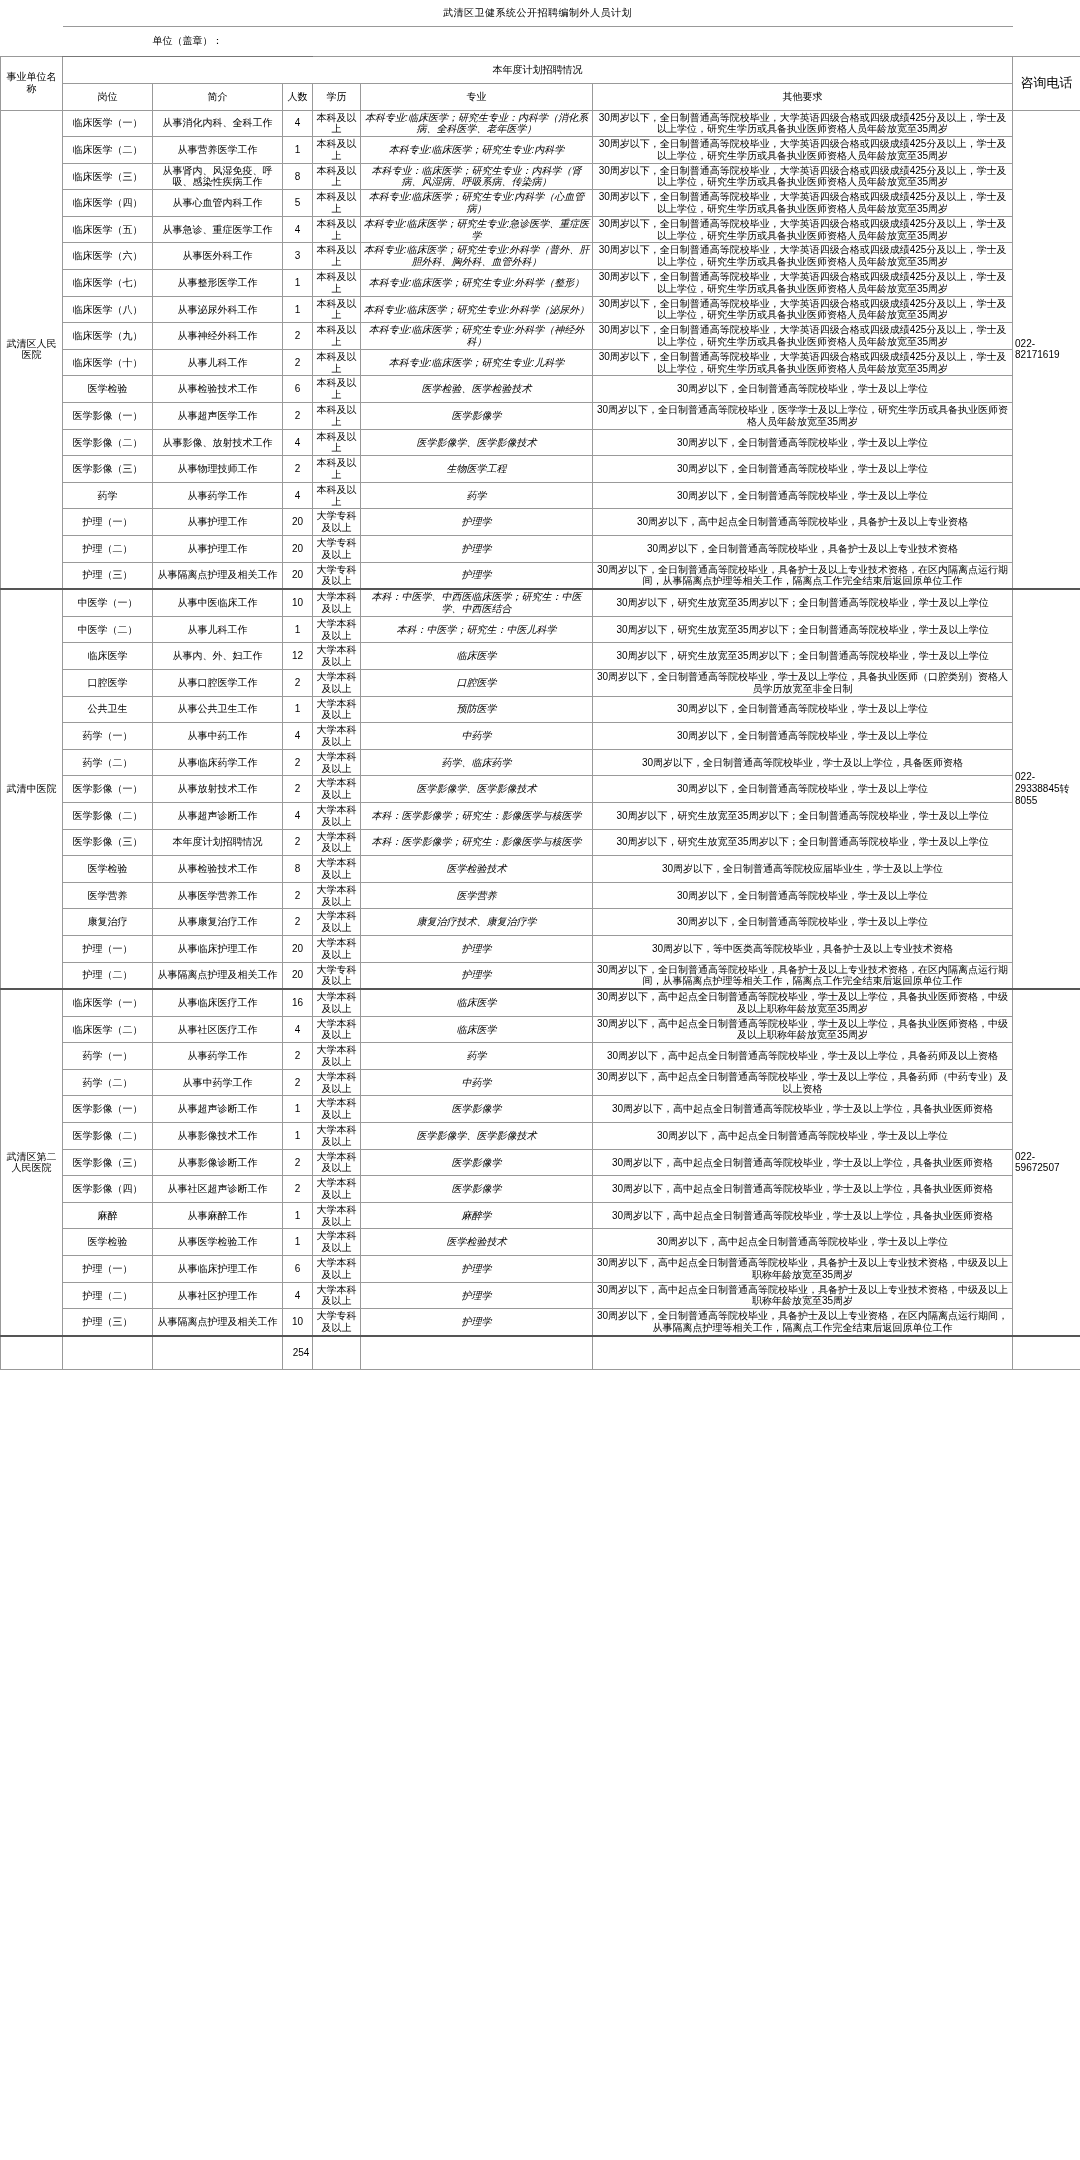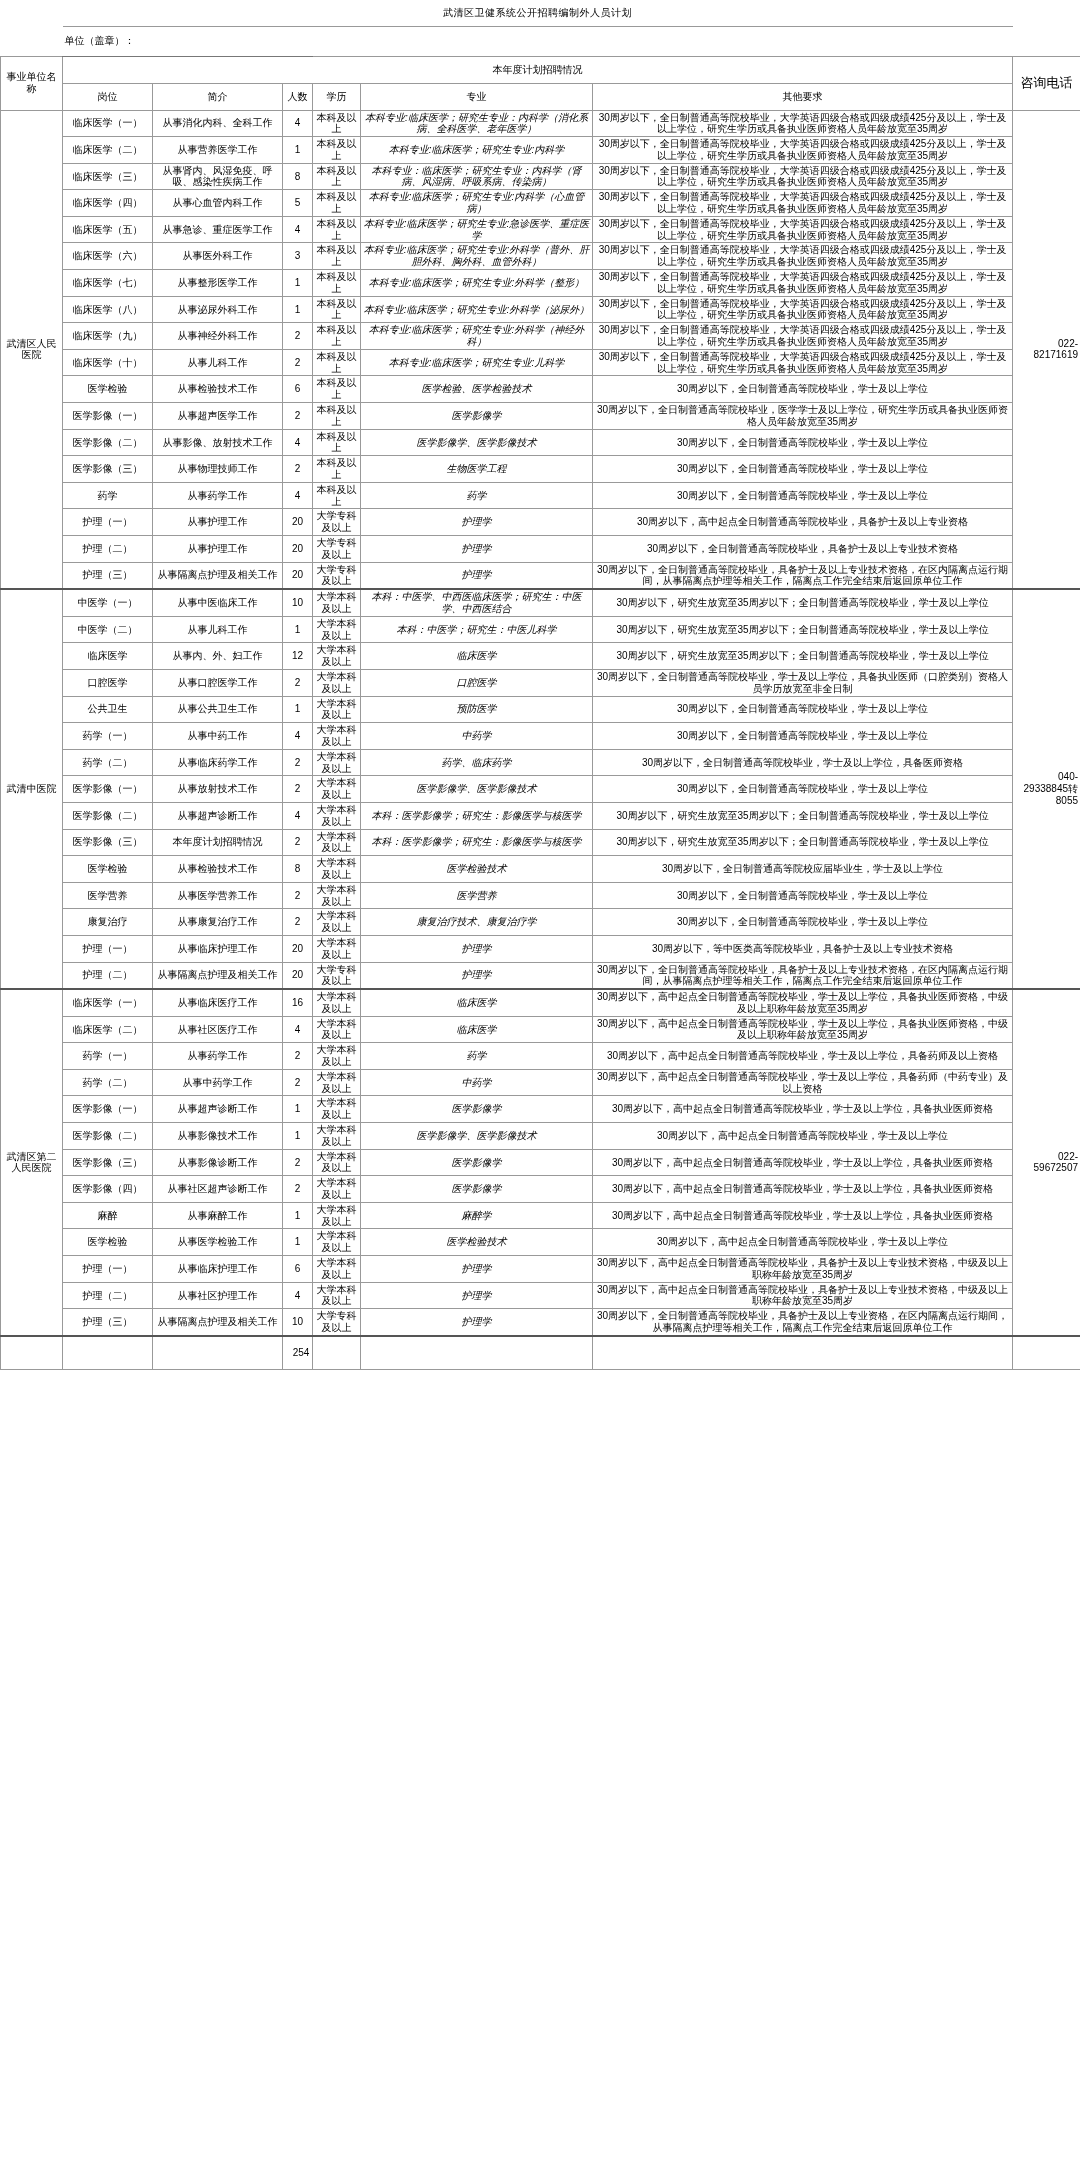--- a/index.html
+++ b/index.html
@@ -38,20 +38,21 @@
     font-size: 15px;
     font-weight: bold;
     letter-spacing: 0.5px;
   }
   .stamp-row td {
     border: none;
     border-bottom: 1px solid #777777;
     height: 30px;
   }
   .stamp-label {
+    text-align: center;
     font-size: 11px;
   }
   .hdr {
     text-align: center;
     font-weight: bold;
     background: #ffffff;
   }
   .hdr-big { font-size: 13px; margin-top: 20px; }
   .hdr-col { font-size: 12px; }
   .unitname {
@@ -59,21 +60,21 @@
     font-size: 11px;
     font-weight: bold;
     line-height: 1.25;
   }
   .post { text-align: center; font-size: 10px; white-space: nowrap; }
   .brief { text-align: center; font-size: 10px; }
   .num { text-align: center; font-size: 9px; }
   .edu { text-align: center; font-size: 9.5px; line-height:1.1; }
   .major { text-align: center; font-size: 10px; line-height: 1.2; font-style: italic; }
   .req { text-align: center; font-size: 8.6px; line-height: 1.22; padding: 1px 3px; }
-  .phone { text-align: right; font-size: 11px; line-height: 1.35; }
+  .phone { text-align: left; font-size: 11px; line-height: 1.35; }
   .total { text-align: center; font-size: 11px; }
   .sep-strong { border-top: 2px solid #555555 !important; }
 </style>
 </head>
 <body>
 
 <table class="sheet">
   <colgroup>
     <col style="width:62px">
     <col style="width:90px">
@@ -258,21 +259,21 @@
         <td class="req">30周岁以下，全日制普通高等院校毕业，具备护士及以上专业技术资格，在区内隔离点运行期间，从事隔离点护理等相关工作，隔离点工作完全结束后返回原单位工作</td>
       </tr>
       <tr class="sep-strong">
         <td class="unitname" rowspan="15" style="border-top: 2px solid rgb(85, 85, 85);">武清中医院</td>
         <td class="post" style="border-top: 2px solid rgb(85, 85, 85);">中医学（一）</td>
         <td class="brief" style="border-top: 2px solid rgb(85, 85, 85);">从事中医临床工作</td>
         <td class="num" style="border-top: 2px solid rgb(85, 85, 85);">10</td>
         <td class="edu" style="border-top: 2px solid rgb(85, 85, 85);">大学本科及以上</td>
         <td class="major" style="border-top: 2px solid rgb(85, 85, 85);">本科：中医学、中西医临床医学；研究生：中医学、中西医结合</td>
         <td class="req" style="border-top: 2px solid rgb(85, 85, 85);">30周岁以下，研究生放宽至35周岁以下；全日制普通高等院校毕业，学士及以上学位</td>
-        <td class="phone" rowspan="15" style="border-top: 2px solid rgb(85, 85, 85);">040-29338845转8055</td>
+        <td class="phone" rowspan="15" style="border-top: 2px solid rgb(85, 85, 85);">022-29338845转8055</td>
       </tr>
       <tr>
         <td class="post">中医学（二）</td>
         <td class="brief">从事儿科工作</td>
         <td class="num">1</td>
         <td class="edu">大学本科及以上</td>
         <td class="major">本科：中医学；研究生：中医儿科学</td>
         <td class="req">30周岁以下，研究生放宽至35周岁以下；全日制普通高等院校毕业，学士及以上学位</td>
       </tr>
       <tr>

